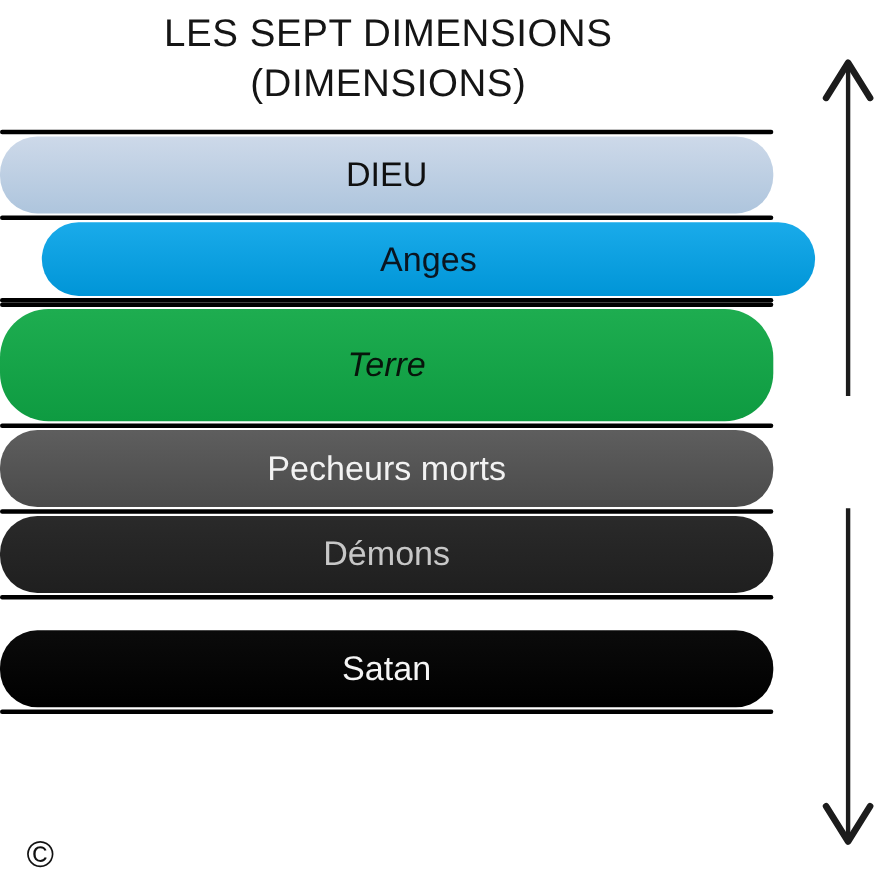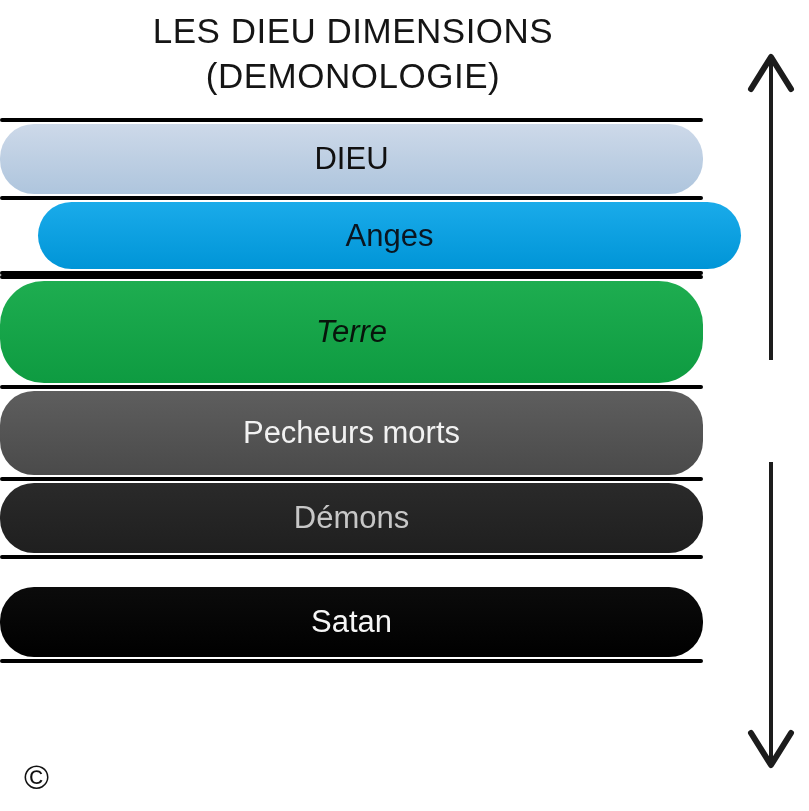--- a/index.html
+++ b/index.html
@@ -53,21 +53,21 @@
     align-items: center;
     justify-content: center;
     font-size: 31px;
     line-height: 1.35;
     text-align: center;
   }
   .bar.h-dieu   { height: 70px; }
   .bar.h-anges  { height: 67px; margin-left: 38px; }
   .bar.h-saints { height: 67px; }
   .bar.h-terre  { height: 102px; border-radius: 44px; }
-  .bar.h-pech   { height: 84px; }
+  .bar.h-pech   { height: 70px; }
   .bar.h-demons { height: 70px; }
   .bar.h-satan  { height: 70px; margin-top: 28px; }
   .arrow {
     position: absolute;
     color: var(--arrow);
   }
   .arrow-up   { left: 742px; top: 48px; }
   .arrow-down { left: 742px; top: 458px; }
   .footer {
     position: absolute;
@@ -81,22 +81,22 @@
     color: #111111;
   }
   .footer .copyright { margin-right: 66px; }
 </style>
 </head>
 <body>
 
 <div class="canvas">
 
   <div class="title">
-    <div>LES DIEU DIMENSIONS</div>
-    <div>(DEMONOLOGIE)</div>
+    <div>LES SEPT DIMENSIONS</div>
+    <div>(DIMENSIONS)</div>
   </div>
 
   <div class="diagram">
     <div class="sep"></div>
 
     <div class="bar h-dieu" style="background: linear-gradient(rgb(205, 217, 233), rgb(174, 197, 221)); color: rgb(16, 16, 16);">
       <span>DIEU</span>
     </div>
     <div class="sep"></div>
 

